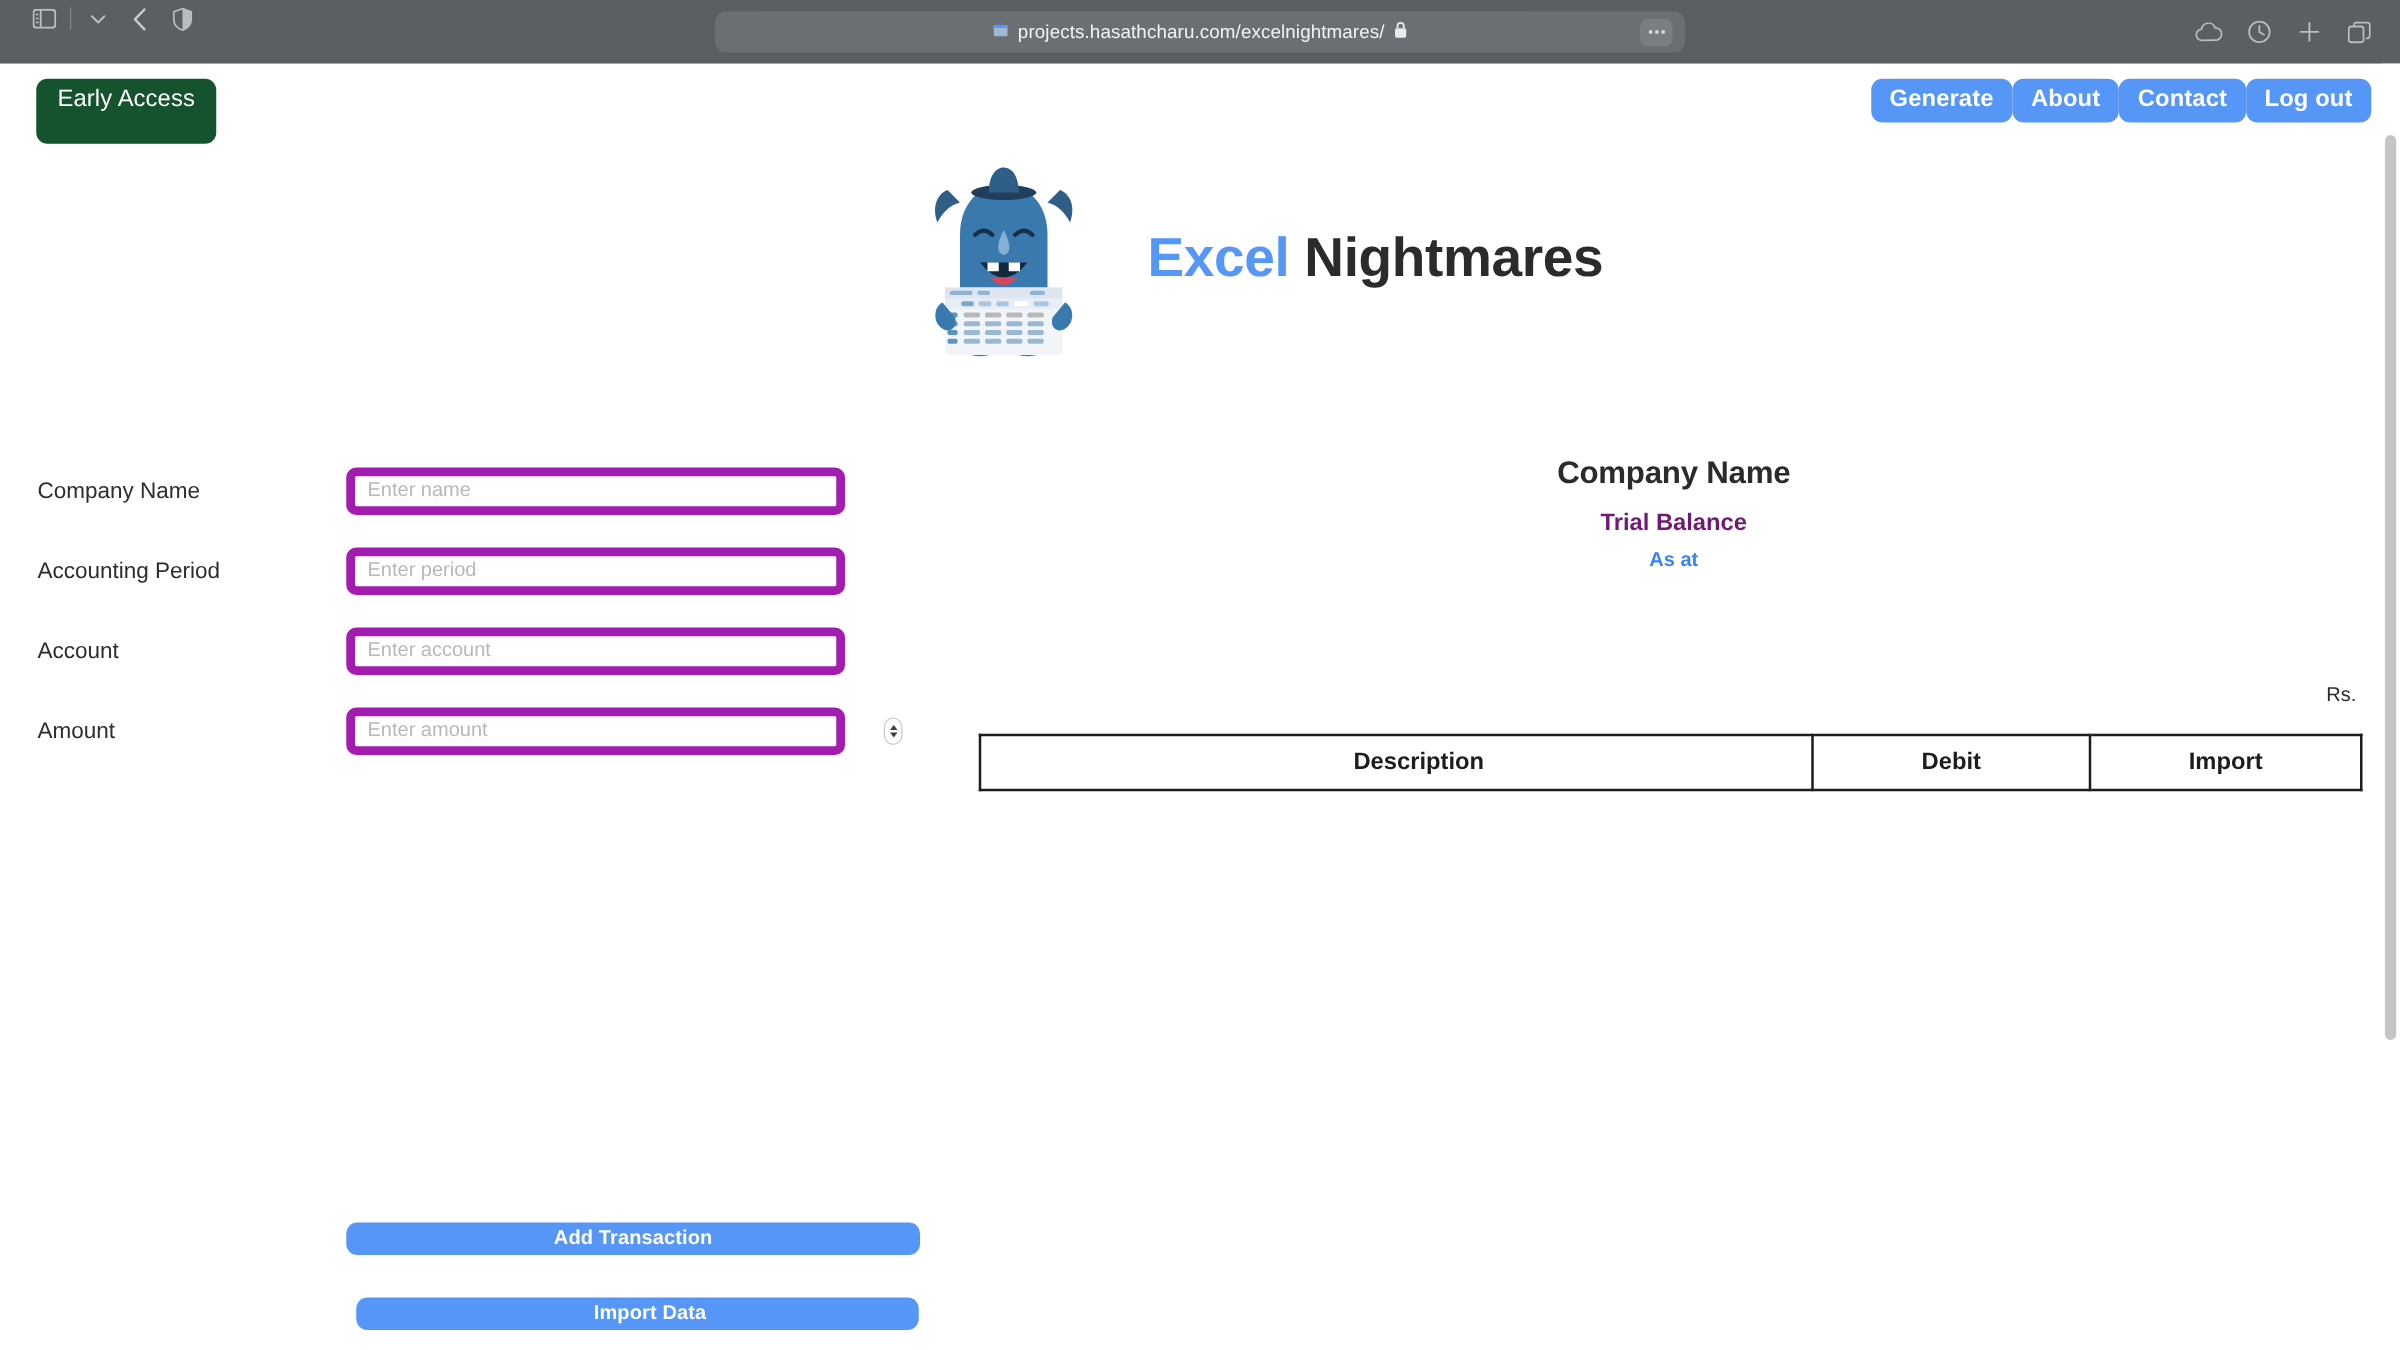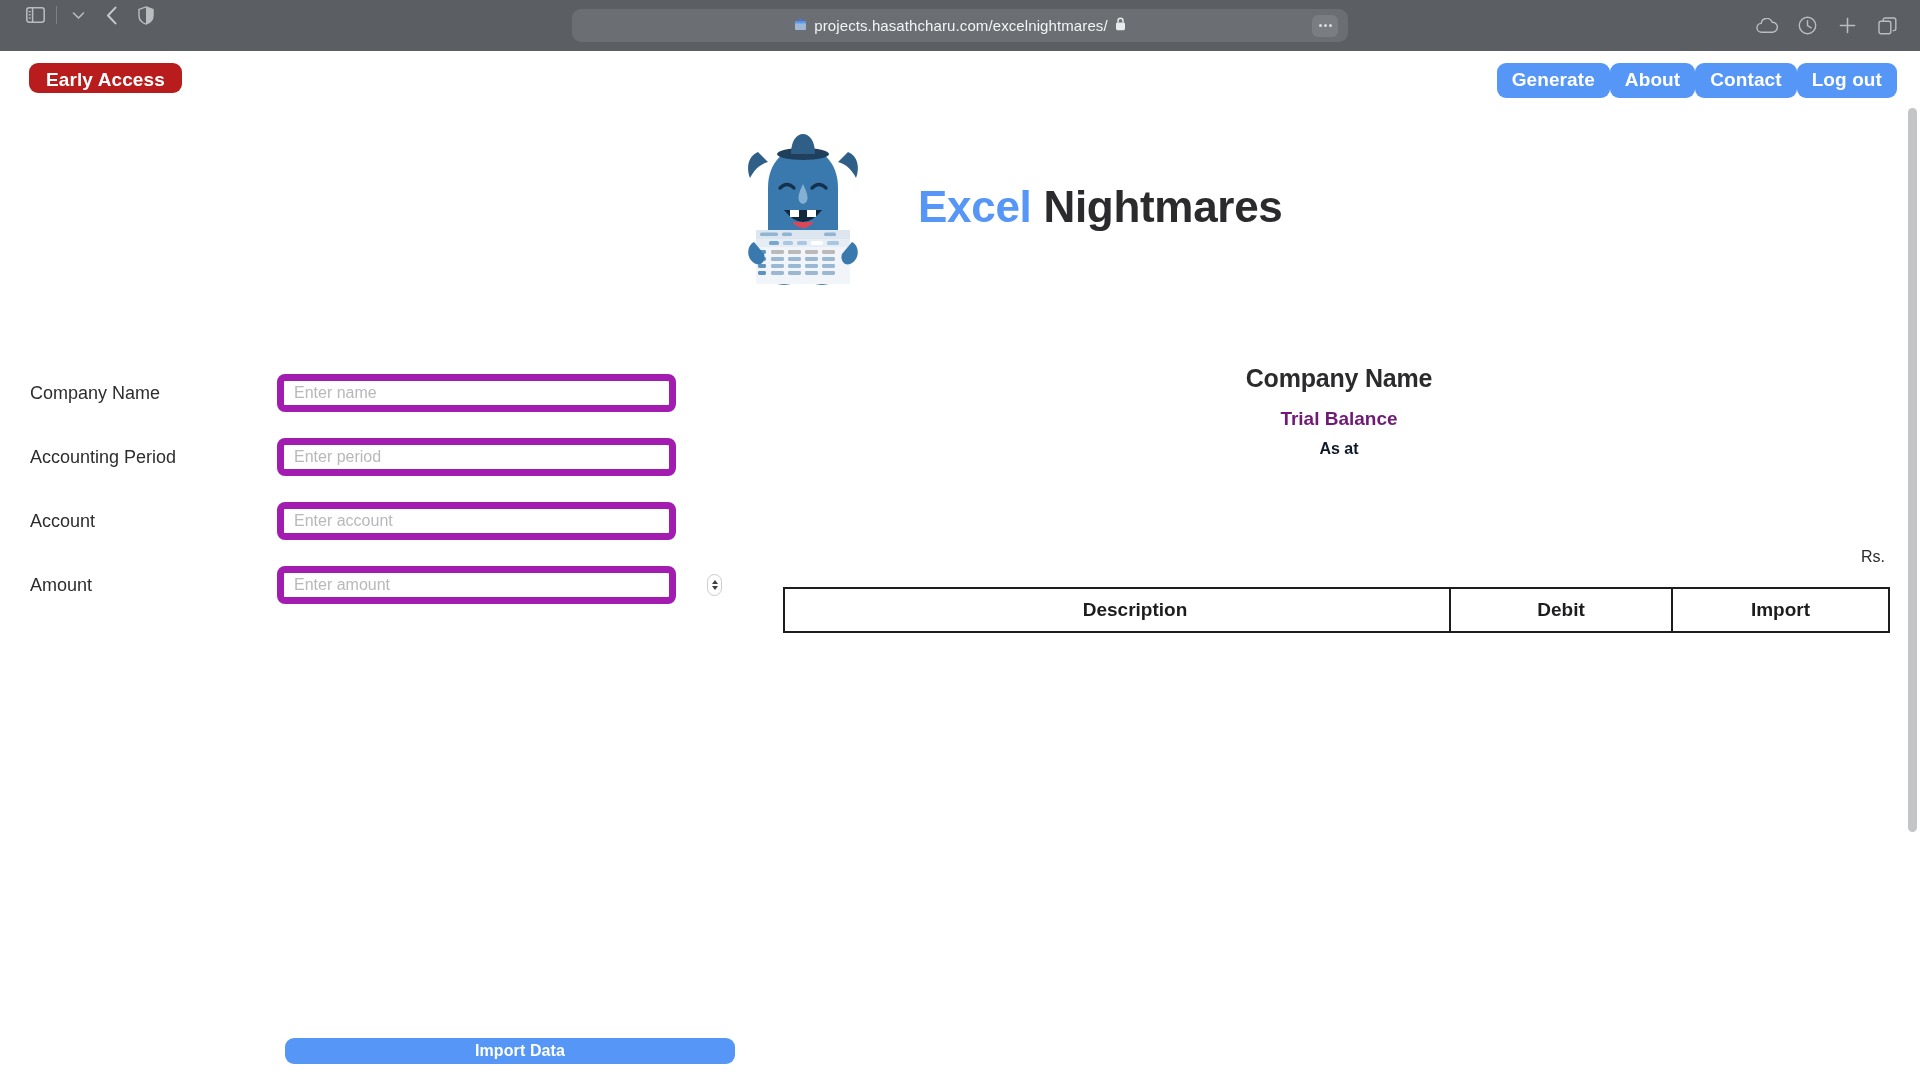--- a/index.html
+++ b/index.html
@@ -107,25 +107,25 @@
     height: 1029px;
     background: #ffffff;
     overflow: hidden;
   }
 
   
   #early-access {
     position: absolute;
     left: 29px;
     top: 12px;
-    background: #b91c1c;
+    background: #14532d;
     color: #ffffff;
     font-size: 19px;
-    font-weight: 700;
-    padding: 7px 17px 4px 17px;
+    font-weight: 400;
+    padding: 7px 17px 26px 17px;
     border-radius: 9px;
     letter-spacing: 0.1px;
     line-height: 1;
   }
   #nav-right {
     position: absolute;
     right: 23px;
     top: 12px;
     display: flex;
   }
@@ -270,21 +270,21 @@
     font-weight: 700;
     color: #701a75;
   }
   #pv-asat {
     position: absolute;
     left: 0; right: 0;
     top: 389px;
     text-align: center;
     font-size: 16px;
     font-weight: 700;
-    color: #0f172a;
+    color: #3b82f6;
   }
   #pv-currency {
     position: absolute;
     right: 10px;
     top: 497px;
     font-size: 16px;
     color: #2b2b2e;
   }
   #pv-table {
     position: absolute;
@@ -511,20 +511,21 @@
 
     <div class="form-row">
       <div class="form-label">Amount</div>
       <input class="form-field" type="text" placeholder="Enter amount" style="">
       <div class="stepper" style="left:707px; right:auto;">
         <span class="up"></span>
         <span class="dn"></span>
       </div>
     </div>
 
+    <button class="wide-btn" id="btn-add-transaction">Add Transaction</button>
     <button class="wide-btn" id="btn-import-data">Import Data</button>
 
     <div id="closing-stock-wrap">
       
       
     </div>
 
   </div>
 
   <div id="preview">

